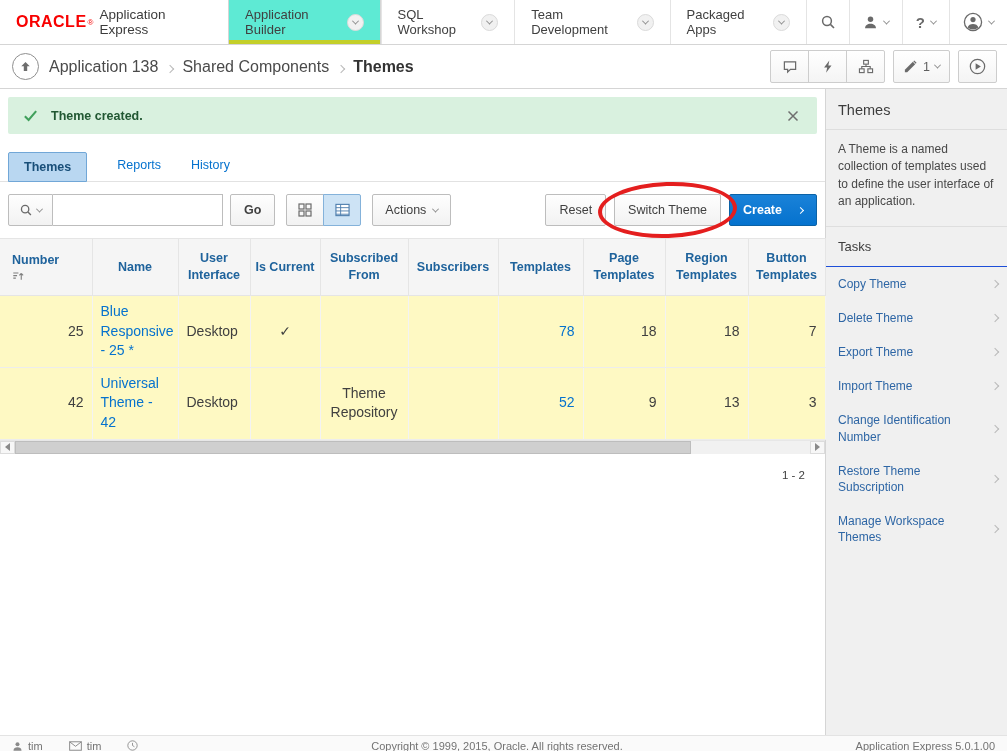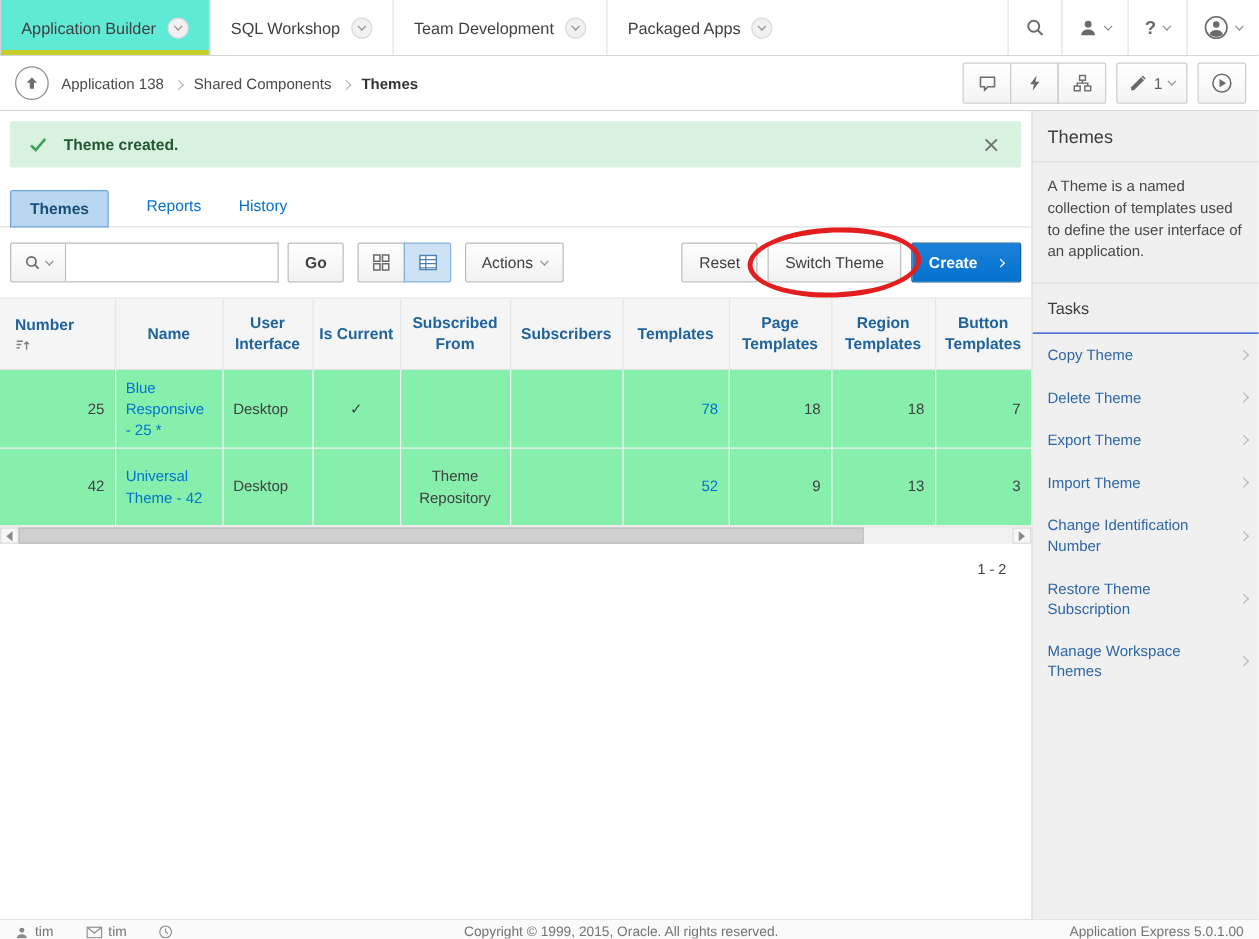--- a/index.html
+++ b/index.html
@@ -27,21 +27,21 @@
   .chev.white { border-color:#fff; }
   .chev.lt    { border-color:#b9b9b9; width:6px; height:6px; }
   .topnav-right { margin-left:auto; display:flex; }
   .tn-btn { display:flex; align-items:center; justify-content:center; gap:6px; border-left:1px solid #e4e4e4;
             color:#6a6a6a; cursor:pointer; padding:0 13px; }
   .help-glyph { font-size:15px; color:#6a6a6a; font-weight:bold; }
   
   .crumbbar { height:44px; display:flex; align-items:center; padding:0 8px; background:#fff; border-bottom:1px solid #d5d5d5; }
   .up-btn { width:27px; height:27px; border-radius:50%; border:1.5px solid #8f8f8f; display:flex; align-items:center;
             justify-content:center; margin:0 10px 0 4px; background:#fff; cursor:pointer; }
-  .crumb { font-size:12px; color:#4a4a4a; cursor:pointer; }
+  .crumb { font-size:16px; color:#4a4a4a; cursor:pointer; }
   .crumb.current { font-weight:bold; color:#333; cursor:default; }
   .crumb-sep { margin:0 9px; }
   .crumb-actions { margin-left:auto; display:flex; align-items:center; gap:8px; padding-right:2px; }
   .btn-group { display:flex; }
   .btn-group .bc-btn { border-radius:0; margin-left:-1px; }
   .btn-group .bc-btn:first-child { border-radius:2px 0 0 2px; margin-left:0; }
   .btn-group .bc-btn:last-child { border-radius:0 2px 2px 0; }
   .bc-btn { height:33px; min-width:39px; border:1px solid #cdcdcd; border-radius:2px;
             background:linear-gradient(#fff,#f4f4f4); display:flex; align-items:center; justify-content:center;
             gap:5px; color:#5f5f5f; font-size:12.5px; cursor:pointer; padding:0 9px; }
@@ -79,22 +79,22 @@
                 padding:0 13px; gap:16px; }
   .annotation-ellipse { position:absolute; left:-17px; top:-13px; right:-17px; bottom:-13px;
                         border:4px solid #e41e1e; border-radius:50%; transform:rotate(-2deg);
                         pointer-events:none; z-index:40; }
   
   table.ir { border-collapse:collapse; width:825px; table-layout:fixed; margin-top:2px; }
   table.ir th { background:#f5f5f5; color:#1f639c; font-weight:bold; font-size:12.5px;
                 border:1px solid #e5e5e5; border-left:none; padding:9px 0; text-align:center;
                 vertical-align:middle; line-height:1.35; height:57px; cursor:pointer; }
   table.ir th.left { text-align:left; padding-left:12px; }
-  table.ir td { border-bottom:1px solid #ededed; border-right:1px solid #f3f3f3; font-size:12px; color:#404040;
-                padding:6px 8px; vertical-align:middle; height:62px; line-height:1.4; background:#86efac; }
+  table.ir td { border-bottom:1px solid #ededed; border-right:1px solid #f3f3f3; font-size:14px; color:#404040;
+                padding:6px 8px; vertical-align:middle; height:62px; line-height:1.4; background:#fef9c3; }
   td.num { text-align:right; padding-right:14px; }
   td.center { text-align:center; }
   td.name { padding-left:12px; }
   a.cell-link { color:#0572ce; text-decoration:none; cursor:pointer; }
   .sort-ico { margin-left:5px; vertical-align:-2px; }
   
   .hscroll { width:825px; height:14px; background:#f1f1f1; display:flex; border-top:1px solid #e7e7e7; }
   .sb-arrow { width:15px; height:13px; background:#f7f7f7; border:1px solid #dcdcdc; display:flex;
               align-items:center; justify-content:center; cursor:pointer; flex:none; }
   .sb-thumb { width:676px; height:13px; background:#cfcfcf; border:1px solid #bdbdbd; cursor:grab; flex:none; }
@@ -117,20 +117,25 @@
             display:flex; align-items:flex-start; padding:4px 12px 0; gap:26px; font-size:11px; color:#737373; }
   .f-item { display:flex; align-items:center; gap:5px; white-space:nowrap; }
   .f-copy { flex:1; text-align:center; white-space:nowrap; }
   .f-ver { white-space:nowrap; }
   svg { display:block; }
 </style>
 </head>
 <body>
 
 <div class="topnav">
+  <div class="logo">
+    <span class="brand">ORACLE</span>
+    <span class="reg">®</span>
+    <span class="product">Application Express</span>
+  </div>
   <div class="nav-tabs">
     <div class="nav-tab active">
       <span>Application Builder</span>
       <span class="chev-circle">
           <span class="chev down"></span>
         </span>
     </div>
     <div class="nav-tab">
       <span>SQL Workshop</span>
       <span class="chev-circle">

